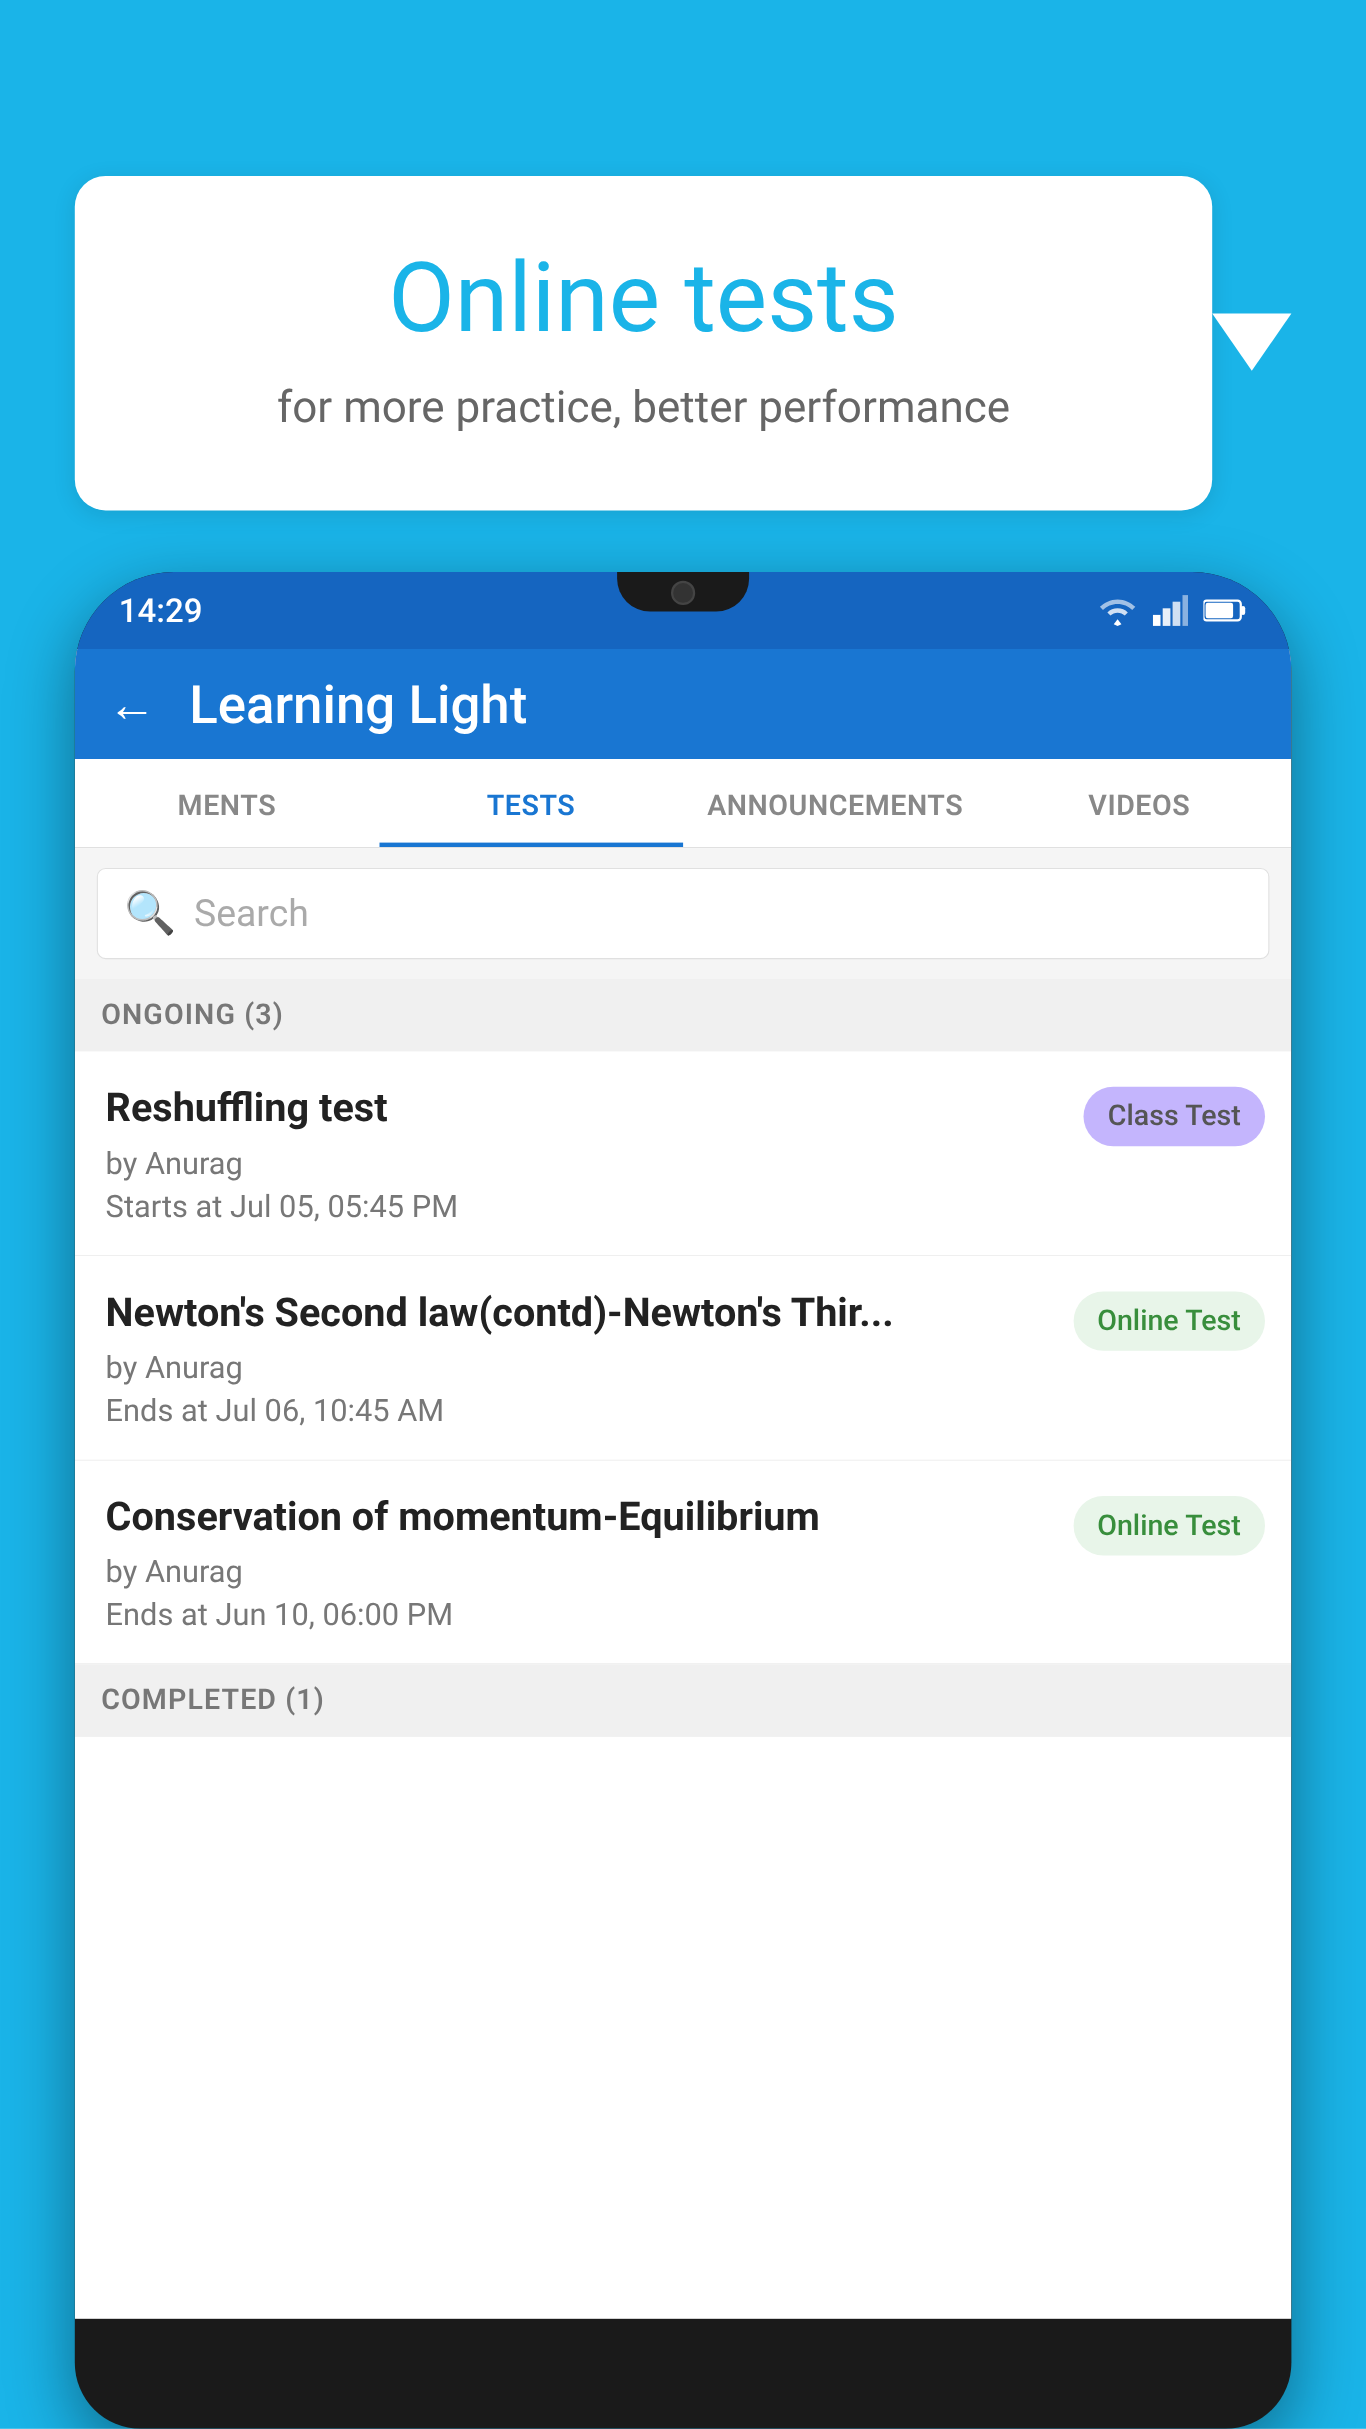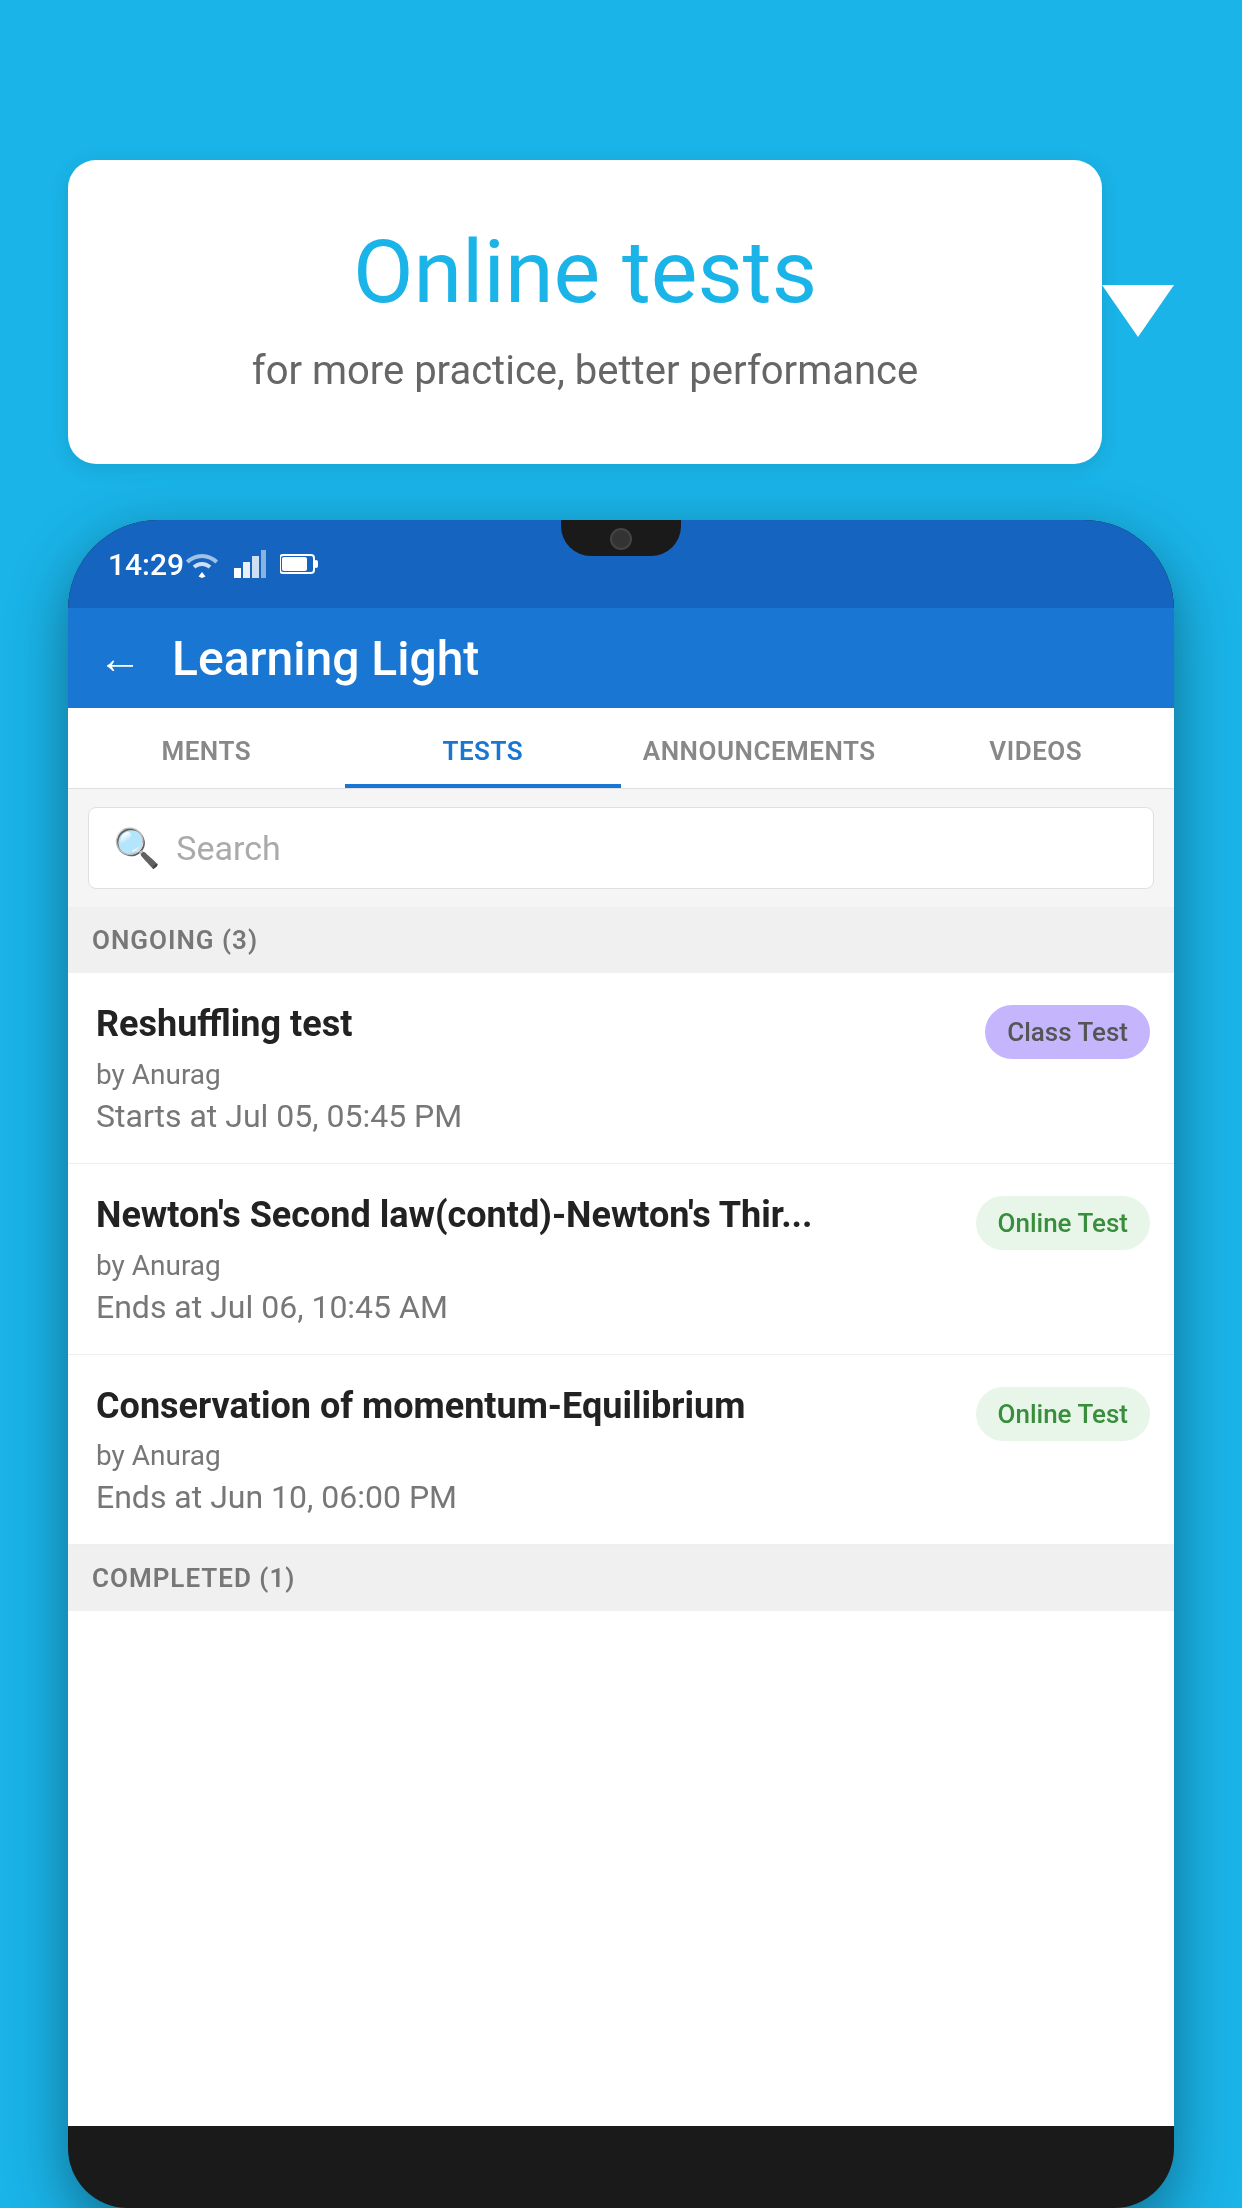--- a/index.html
+++ b/index.html
@@ -64,24 +64,24 @@
       bottom: 0;
       background: #1a1a1a;
       border-radius: 90px 90px 60px 60px;
       overflow: hidden;
       box-shadow: 0 20px 60px rgba(0,0,0,0.4);
     }
 
     
     .status-bar {
       background: #1565c0;
-      height: 88px;
-      display: flex;
-      align-items: center;
-      justify-content: flex-start;
+      height: 70px;
+      display: flex;
+      align-items: center;
+      justify-content: space-between;
       padding: 6px 40px;
       position: relative;
     }
 
     .status-bar-time {
       color: white;
       font-size: 30px;
       font-weight: 500;
     }
 
@@ -235,21 +235,21 @@
       line-height: 1.3;
     }
 
     .test-item-author {
       font-size: 28px;
       color: #777;
       margin-bottom: 6px;
     }
 
     .test-item-date {
-      font-size: 32px;
+      font-size: 28px;
       color: #777;
     }
 
     .test-badge {
       padding: 12px 22px;
       border-radius: 30px;
       font-size: 26px;
       font-weight: 500;
       white-space: nowrap;
       flex-shrink: 0;

